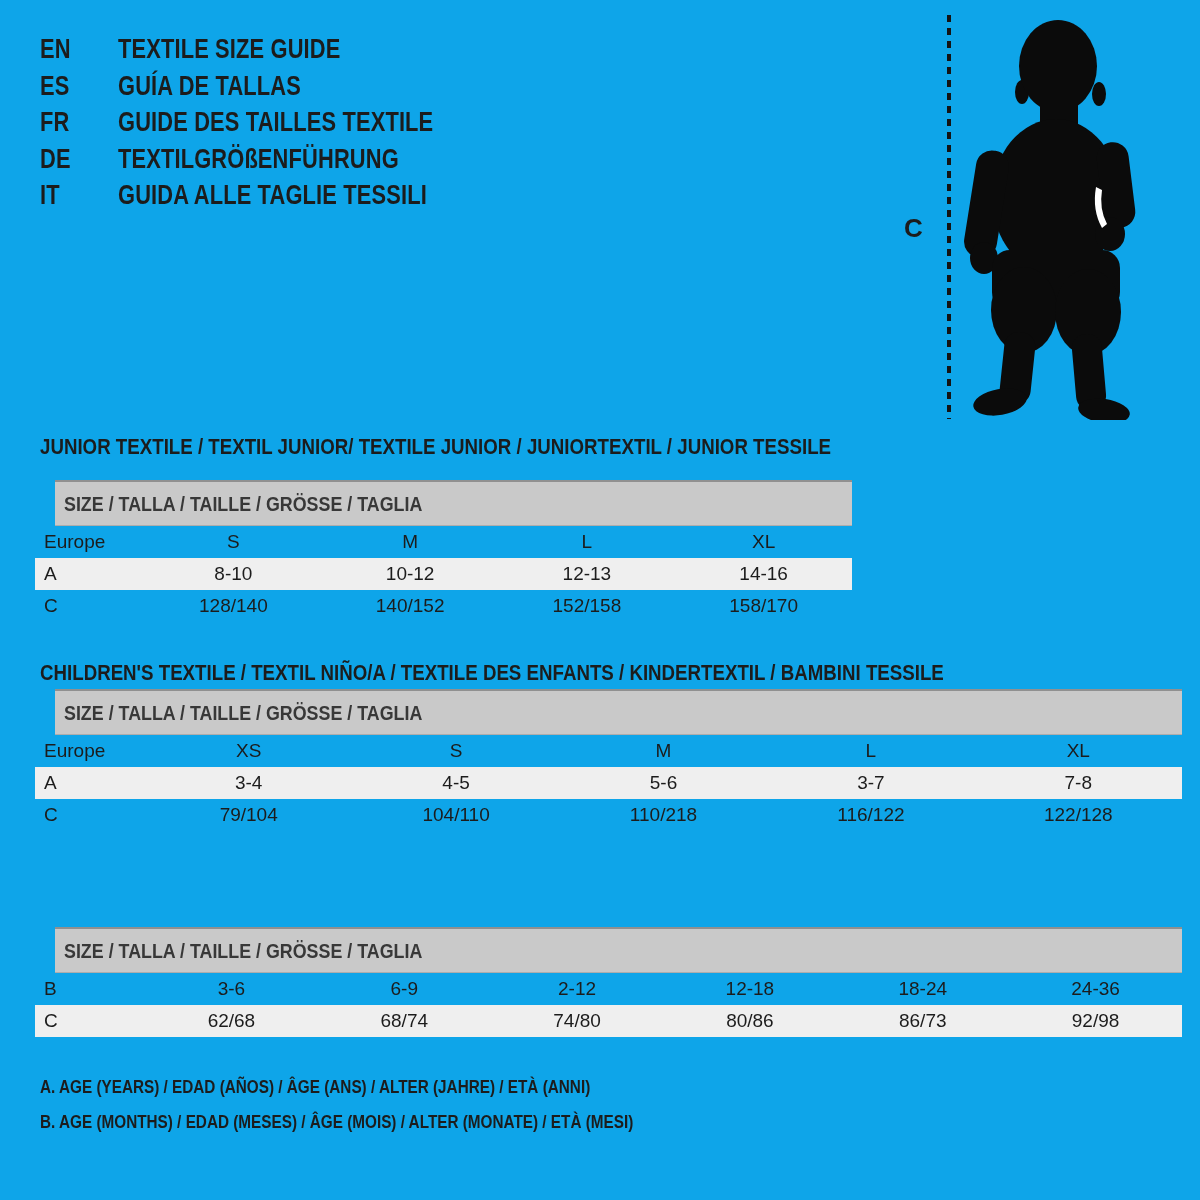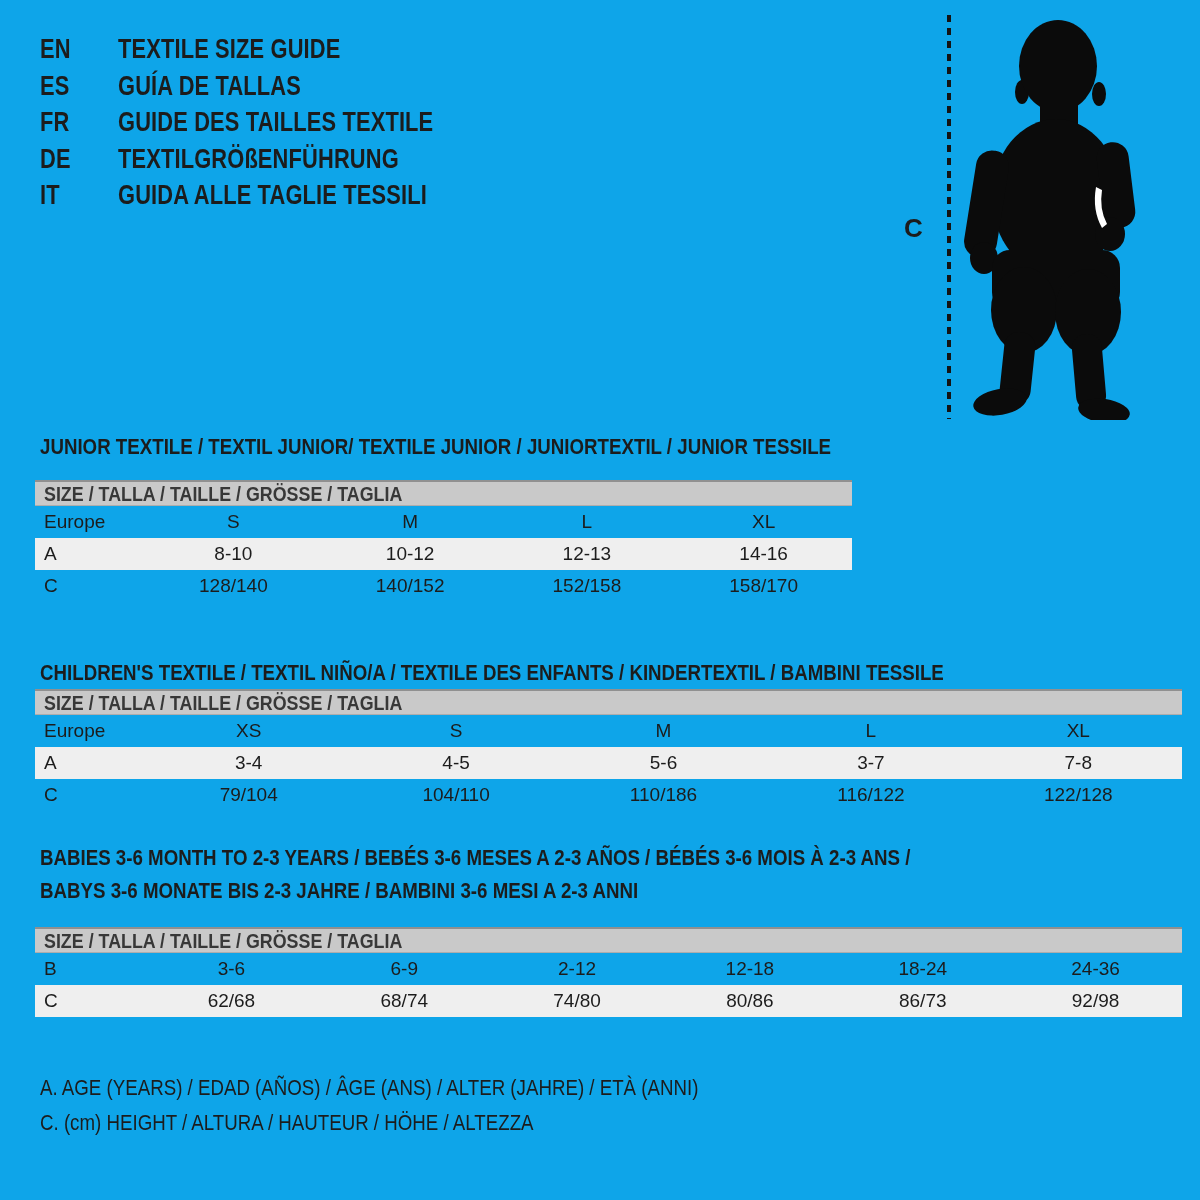--- a/index.html
+++ b/index.html
@@ -26,36 +26,36 @@
   }
   .toddler-svg { left:958px; top:12px; }
 
   
   .section-title { font-size:22px; font-weight:700; }
   .title-lines .line { display:block; line-height:31px; }
 
   
   .size-table { position:absolute; }
   .t-header {
-    height:26px; background:#c9c9c9;
+    height:46px; background:#c9c9c9;
     border-top:2px solid #909090; border-bottom:1px solid #adadad;
-    display:flex; align-items:center; padding-left:9px;
+    display:flex; align-items:center; padding-left:9px;margin-left:20px;
   }
   .t-header .cond { font-size:21px; font-weight:700; color:#383838; transform:scaleX(0.85); }
   .t-row { display:grid; height:32px; align-items:center; font-size:19px; }
   .cols4 { grid-template-columns:110px repeat(4,1fr); }
   .cols5 { grid-template-columns:110px repeat(5,1fr); }
   .cols6 { grid-template-columns:110px repeat(6,1fr); }
   .t-row .lbl { padding-left:9px; text-align:left; }
   .t-cell { text-align:center; }
   .alt { background:#efefef; }
 
   
   .footnotes { left:40px; top:1070px; }
-  .footnote { display:block; line-height:35px; font-size:22px; font-weight:400; }
+  .footnote { display:block; line-height:35px; font-size:18px; font-weight:700; }
   .footnote .cond { transform:scaleX(0.85); }
   .sec-title-cond { transform:scaleX(0.85); transform-origin:0 50%; white-space:nowrap; display:inline-block; }
 </style>
 </head>
 <body>
 
 <div class="page">
 
   <div class="abs lang-block">
     <div class="lang-row">
@@ -154,30 +154,26 @@
       <div class="t-cell">3-4</div>
       <div class="t-cell">4-5</div>
       <div class="t-cell">5-6</div>
       <div class="t-cell">3-7</div>
       <div class="t-cell">7-8</div>
     </div>
     <div class="t-row cols5">
       <div class="lbl">C</div>
       <div class="t-cell">79/104</div>
       <div class="t-cell">104/110</div>
-      <div class="t-cell">110/186</div>
+      <div class="t-cell">110/218</div>
       <div class="t-cell">116/122</div>
       <div class="t-cell">122/128</div>
     </div>
   </div>
 
-  <div class="abs title-lines" style="left:40px; top:842px;">
-    <span class="line"><span class="section-title sec-title-cond">BABIES 3-6 MONTH TO 2-3 YEARS / BEBÉS 3-6 MESES A 2-3 AÑOS / BÉBÉS 3-6 MOIS À 2-3 ANS /</span></span>
-    <span class="line"><span class="section-title sec-title-cond">BABYS 3-6 MONATE BIS 2-3 JAHRE / BAMBINI 3-6 MESI A 2-3 ANNI</span></span>
-  </div>
   <div class="size-table" style="left:35px; top:927px; width:1147px;">
     <div class="t-header">
       <span class="cond">SIZE / TALLA / TAILLE / GRÖSSE / TAGLIA</span>
     </div>
     <div class="t-row cols6">
       <div class="lbl">B</div>
       <div class="t-cell">3-6</div>
       <div class="t-cell">6-9</div>
       <div class="t-cell">2-12</div>
       <div class="t-cell">12-18</div>
@@ -190,16 +186,16 @@
       <div class="t-cell">68/74</div>
       <div class="t-cell">74/80</div>
       <div class="t-cell">80/86</div>
       <div class="t-cell">86/73</div>
       <div class="t-cell">92/98</div>
     </div>
   </div>
 
   <div class="abs footnotes">
     <span class="footnote"><span class="cond">A. AGE (YEARS) / EDAD (AÑOS) / ÂGE (ANS) / ALTER (JAHRE) / ETÀ (ANNI)</span></span>
-    <span class="footnote"><span class="cond">C. (cm) HEIGHT / ALTURA / HAUTEUR / HÖHE / ALTEZZA</span></span>
+    <span class="footnote"><span class="cond">B. AGE (MONTHS) / EDAD (MESES) / ÂGE (MOIS) / ALTER (MONATE) / ETÀ (MESI)</span></span>
   </div>
 
 </div>
 
 </body></html>

